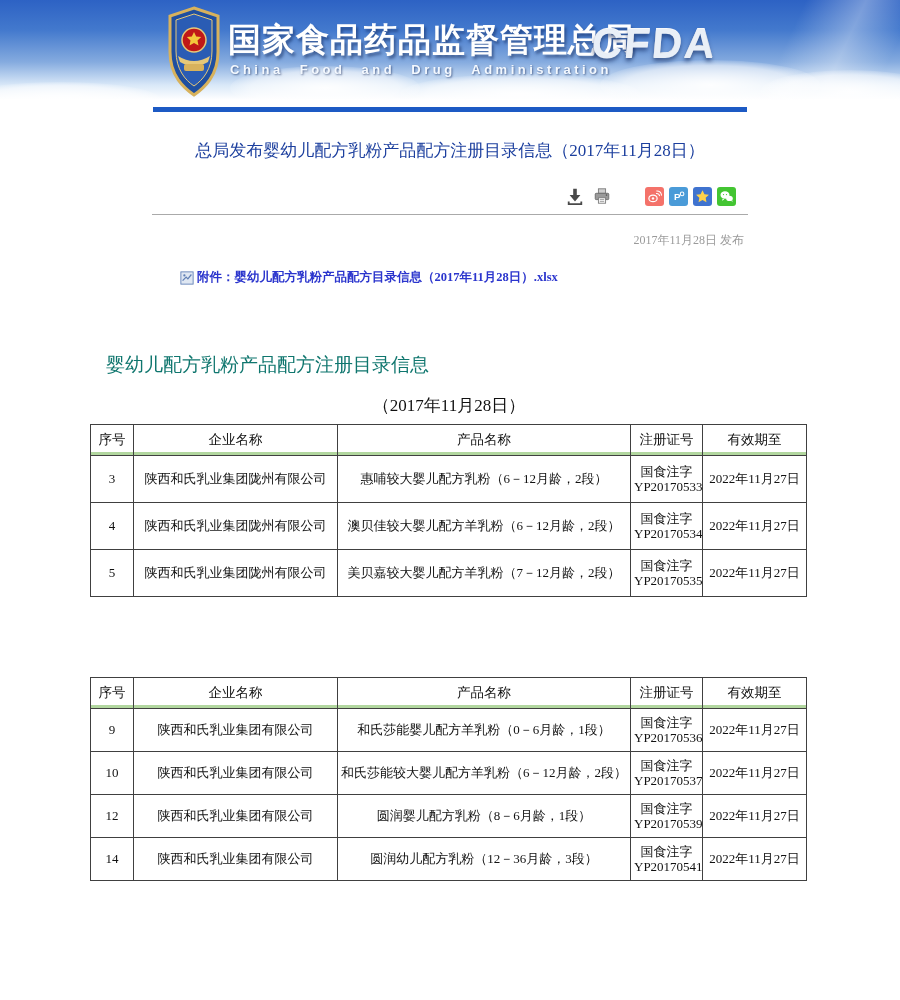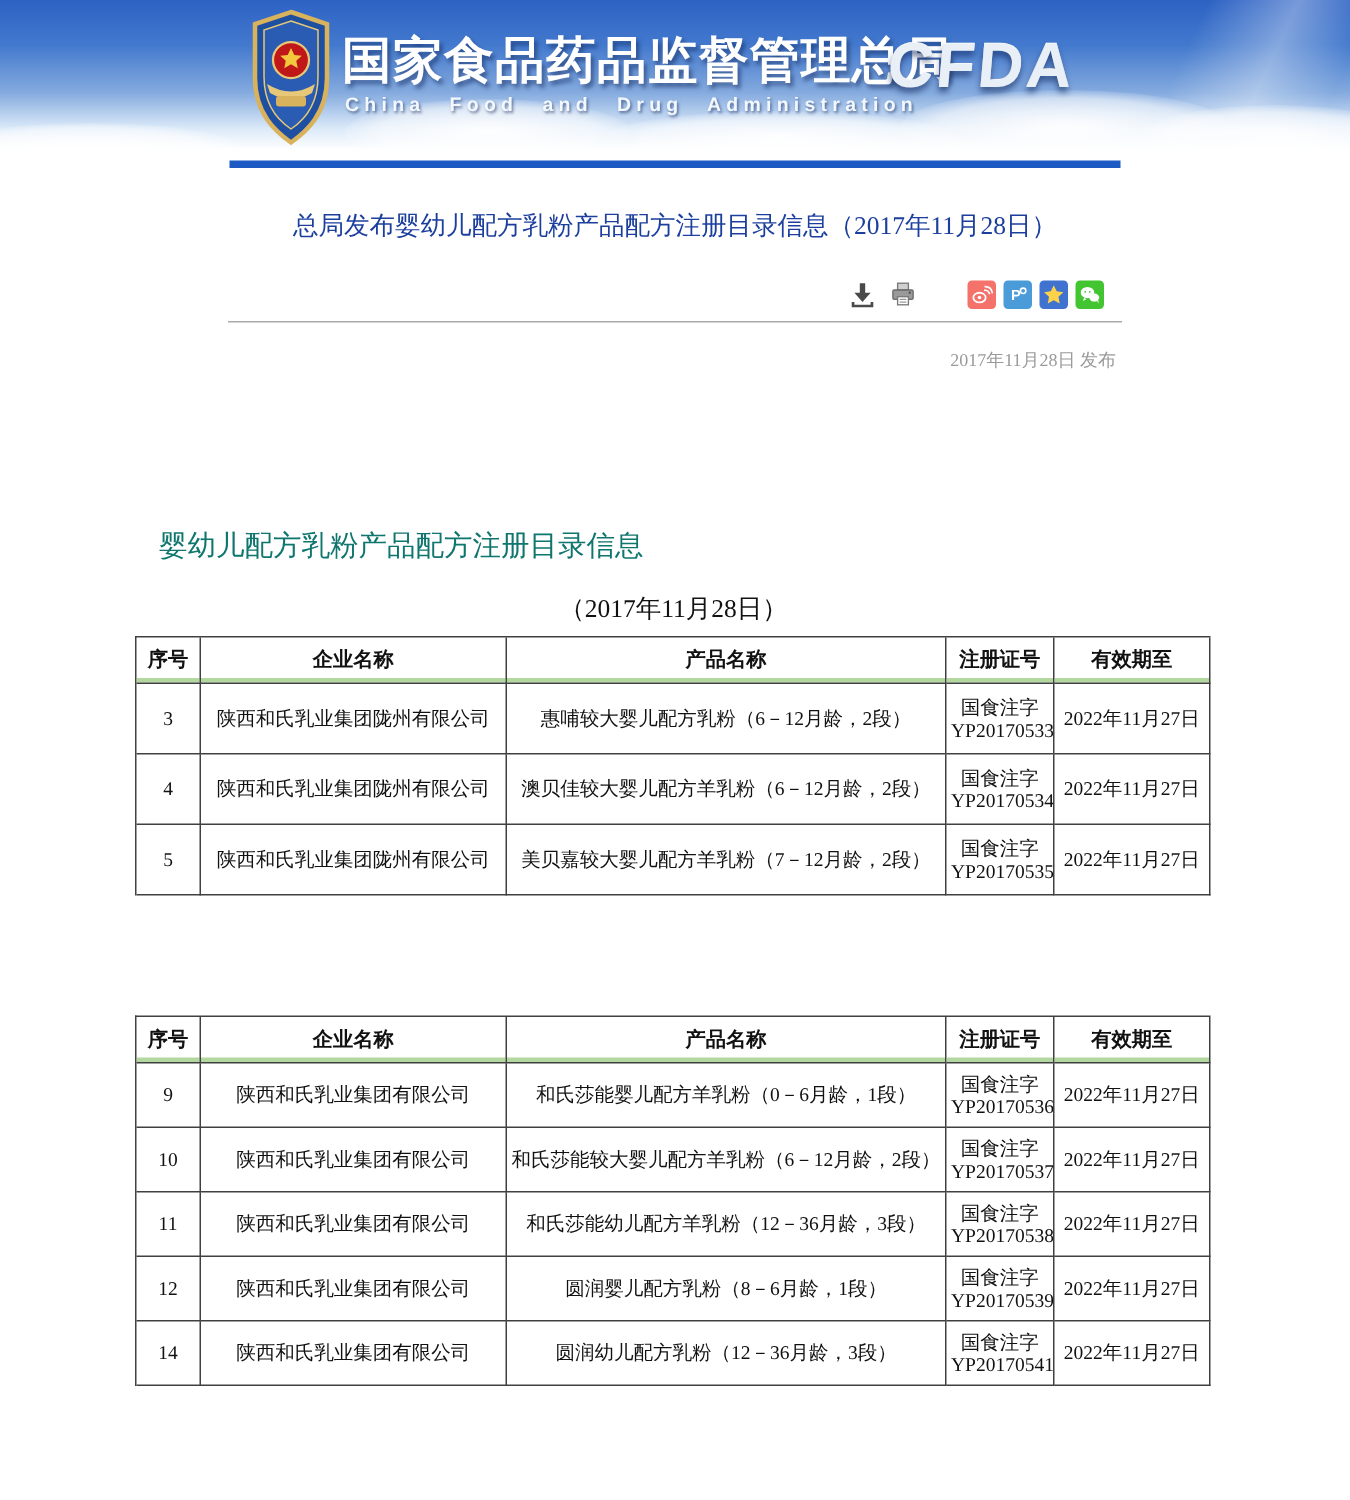--- a/index.html
+++ b/index.html
@@ -42,21 +42,21 @@
   .attach-icon{display:inline-block;margin-right:3px;line-height:0;}
 
   
   .catalog{position:absolute;left:90px;top:336px;width:718px;}
   .catalog-title{margin:16px;text-align:left;font-size:19px;font-weight:400;color:#0f766e;line-height:26px;}
   .catalog-subtitle{margin:2px 0 0 0;text-align:center;font-size:17px;font-weight:400;color:#111;line-height:24px;}
   table.catalog-table{border-collapse:separate;border-spacing:0;width:716px;table-layout:fixed;
     border-top:1px solid #404040;border-left:1px solid #404040;background:#fff;}
   table.catalog-table th,table.catalog-table td{border-right:1px solid #404040;border-bottom:1px solid #404040;
     text-align:center;vertical-align:middle;padding:1px 3px;color:#111;overflow:hidden;}
-  table.catalog-table th{height:28px;font-size:13.5px;font-weight:700;
+  table.catalog-table th{height:28px;font-size:13.5px;font-weight:400;
     box-shadow:inset 0 -3px 0 #b2d79f;}
   table.catalog-table td{font-size:13px;line-height:16px;}
   table.t1 td{height:44px;}
   table.t2 td{height:40px;}
   .t-gap{height:6px;}
   .table2-wrap{margin-top:80px;}
   .cert div{line-height:15px;}
 </style>
 </head>
 <body>
@@ -138,20 +138,31 @@
             <circle cx="10" cy="7.4" r="0.8" fill="#43c532"></circle>
           </svg>
         </span>
       </span>
     </div>
 
     <div class="separator"></div>
     <div class="publish-date">2017年11月28日 发布</div>
 
 
+    <p class="attachment">
+      <span class="attach-icon">
+        <svg width="14" height="14" viewBox="0 0 16 16">
+          <rect x="1" y="1" width="14" height="14" fill="#dfe7f2" stroke="#5f7fb5"></rect>
+          <path d="M3 11 l4-4 2 2 4-5" fill="none" stroke="#5f7fb5" stroke-width="1.4"></path>
+          <circle cx="5" cy="5" r="1.3" fill="#5f7fb5"></circle>
+        </svg>
+      </span>
+      <span>附件：</span>
+      <a href="#">婴幼儿配方乳粉产品配方目录信息（2017年11月28日）.xlsx</a>
+    </p>
   </div>
 
   <div class="catalog">
     <h2 class="catalog-title">婴幼儿配方乳粉产品配方注册目录信息</h2>
     <h3 class="catalog-subtitle">（2017年11月28日）</h3>
     <div class="t-gap"></div>
 
     <table class="catalog-table t1">
       <colgroup>
           <col style="width:43px">
@@ -236,30 +247,20 @@
               <td>10</td>
               <td>陕西和氏乳业集团有限公司</td>
               <td>和氏莎能较大婴儿配方羊乳粉（6－12月龄，2段）</td>
               <td class="cert">
                 <div>国食注字</div>
                 <div>YP20170537</div>
               </td>
               <td>2022年11月27日</td>
             </tr>
             <tr>
-              <td>11</td>
-              <td>陕西和氏乳业集团有限公司</td>
-              <td>和氏莎能幼儿配方羊乳粉（12－36月龄，3段）</td>
-              <td class="cert">
-                <div>国食注字</div>
-                <div>YP20170538</div>
-              </td>
-              <td>2022年11月27日</td>
-            </tr>
-            <tr>
               <td>12</td>
               <td>陕西和氏乳业集团有限公司</td>
               <td>圆润婴儿配方乳粉（8－6月龄，1段）</td>
               <td class="cert">
                 <div>国食注字</div>
                 <div>YP20170539</div>
               </td>
               <td>2022年11月27日</td>
             </tr>
             <tr>

